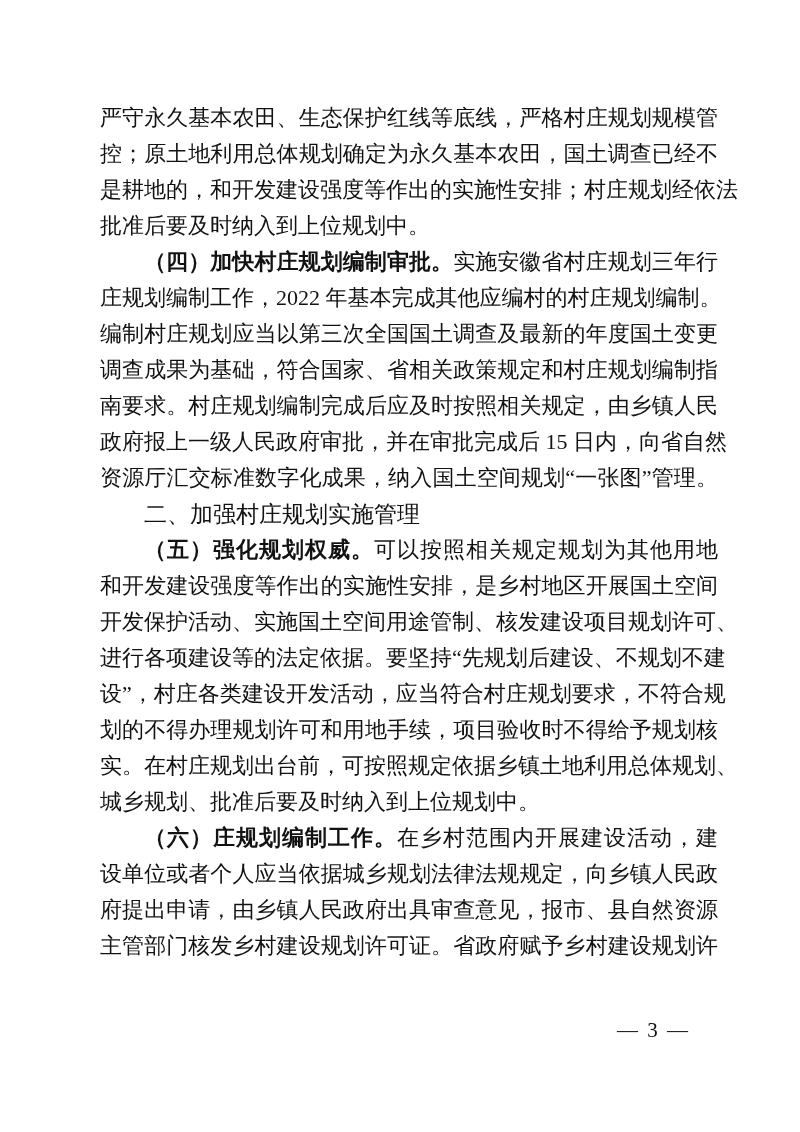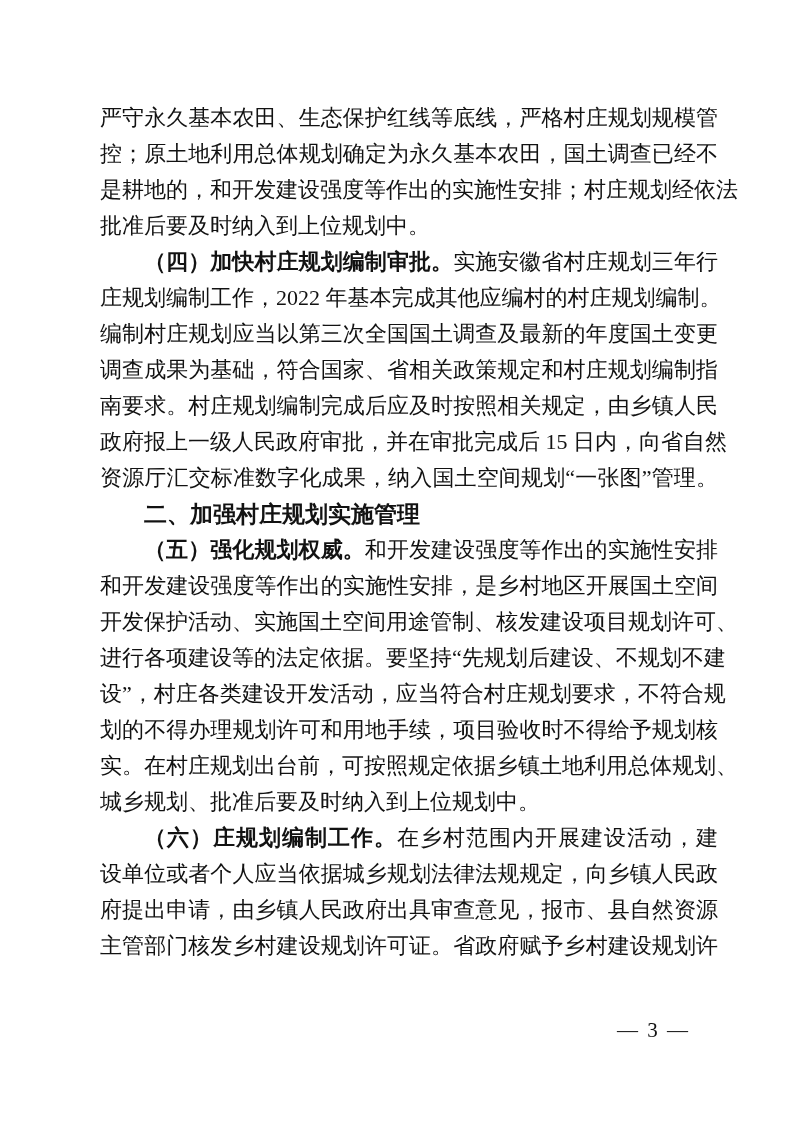--- a/index.html
+++ b/index.html
@@ -41,21 +41,21 @@
   .seg-body {
     font-family: "Liberation Serif", "DejaVu Serif", serif;
     font-weight: 400;
   }
   .seg-lead {
     font-family: Liberation Mono, monospace;
     font-weight: 700;
   }
   .seg-heading {
     font-family: "Liberation Sans", "DejaVu Sans", sans-serif;
-    font-weight: 700;
+    font-weight: 400;
     font-size: 23px;
   }
   .page-number {
     position: absolute;
     top: 1018px;
     right: 110px;
     font-size: 21px;
     font-family: "Liberation Serif", "DejaVu Serif", serif;
     color: #121212;
     letter-spacing: 2px;
@@ -71,21 +71,21 @@
       <div class="line"><span class="seg-body">是耕地的，和开发建设强度等作出的实施性安排；村庄规划经依法</span></div>
       <div class="line noj"><span class="seg-body">批准后要及时纳入到上位规划中。</span></div>
       <div class="line indent"><span class="seg-lead">（四）加快村庄规划编制审批。</span><span class="seg-body">实施安徽省村庄规划三年行</span></div>
       <div class="line"><span class="seg-body">庄规划编制工作，2022 年基本完成其他应编村的村庄规划编制。</span></div>
       <div class="line"><span class="seg-body">编制村庄规划应当以第三次全国国土调查及最新的年度国土变更</span></div>
       <div class="line"><span class="seg-body">调查成果为基础，符合国家、省相关政策规定和村庄规划编制指</span></div>
       <div class="line"><span class="seg-body">南要求。村庄规划编制完成后应及时按照相关规定，由乡镇人民</span></div>
       <div class="line"><span class="seg-body">政府报上一级人民政府审批，并在审批完成后 15 日内，向省自然</span></div>
       <div class="line"><span class="seg-body">资源厅汇交标准数字化成果，纳入国土空间规划“一张图”管理。</span></div>
       <div class="line indent noj"><span class="seg-heading">二、加强村庄规划实施管理</span></div>
-      <div class="line indent"><span class="seg-lead">（五）强化规划权威。</span><span class="seg-body">和开发建设强度等作出的实施性安排</span></div>
+      <div class="line indent"><span class="seg-lead">（五）强化规划权威。</span><span class="seg-body">可以按照相关规定规划为其他用地</span></div>
       <div class="line"><span class="seg-body">和开发建设强度等作出的实施性安排，是乡村地区开展国土空间</span></div>
       <div class="line"><span class="seg-body">开发保护活动、实施国土空间用途管制、核发建设项目规划许可、</span></div>
       <div class="line"><span class="seg-body">进行各项建设等的法定依据。要坚持“先规划后建设、不规划不建</span></div>
       <div class="line"><span class="seg-body">设”，村庄各类建设开发活动，应当符合村庄规划要求，不符合规</span></div>
       <div class="line"><span class="seg-body">划的不得办理规划许可和用地手续，项目验收时不得给予规划核</span></div>
       <div class="line"><span class="seg-body">实。在村庄规划出台前，可按照规定依据乡镇土地利用总体规划、</span></div>
       <div class="line noj"><span class="seg-body">城乡规划、批准后要及时纳入到上位规划中。</span></div>
       <div class="line indent"><span class="seg-lead">（六）庄规划编制工作。</span><span class="seg-body">在乡村范围内开展建设活动，建</span></div>
       <div class="line"><span class="seg-body">设单位或者个人应当依据城乡规划法律法规规定，向乡镇人民政</span></div>
       <div class="line"><span class="seg-body">府提出申请，由乡镇人民政府出具审查意见，报市、县自然资源</span></div>

